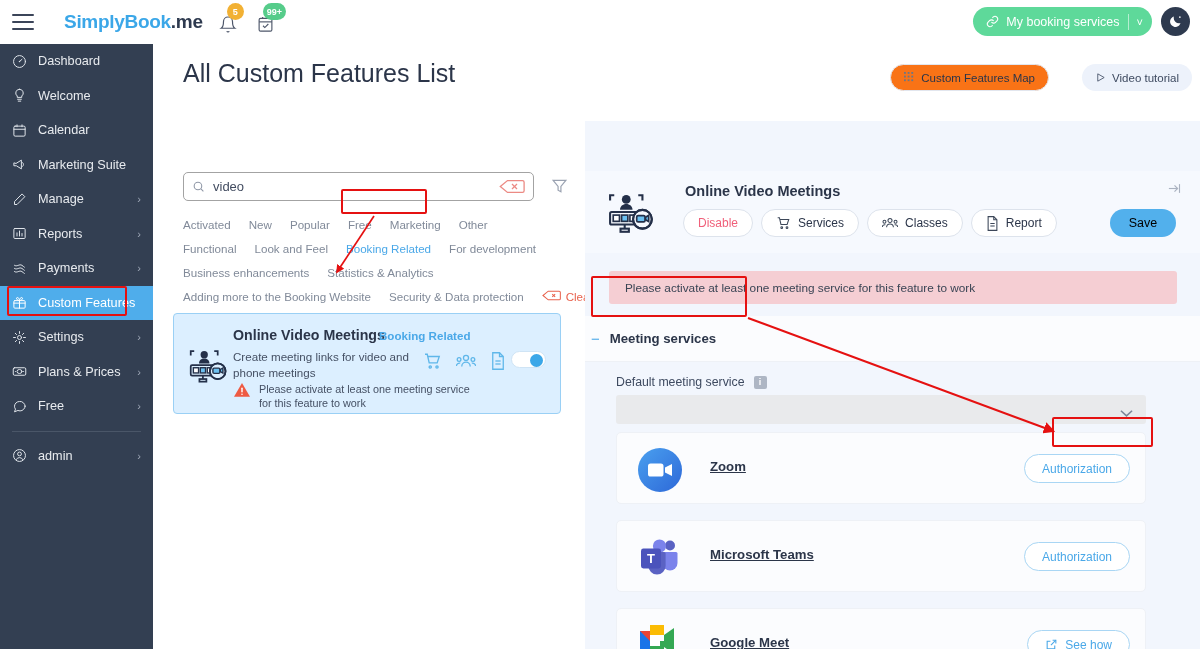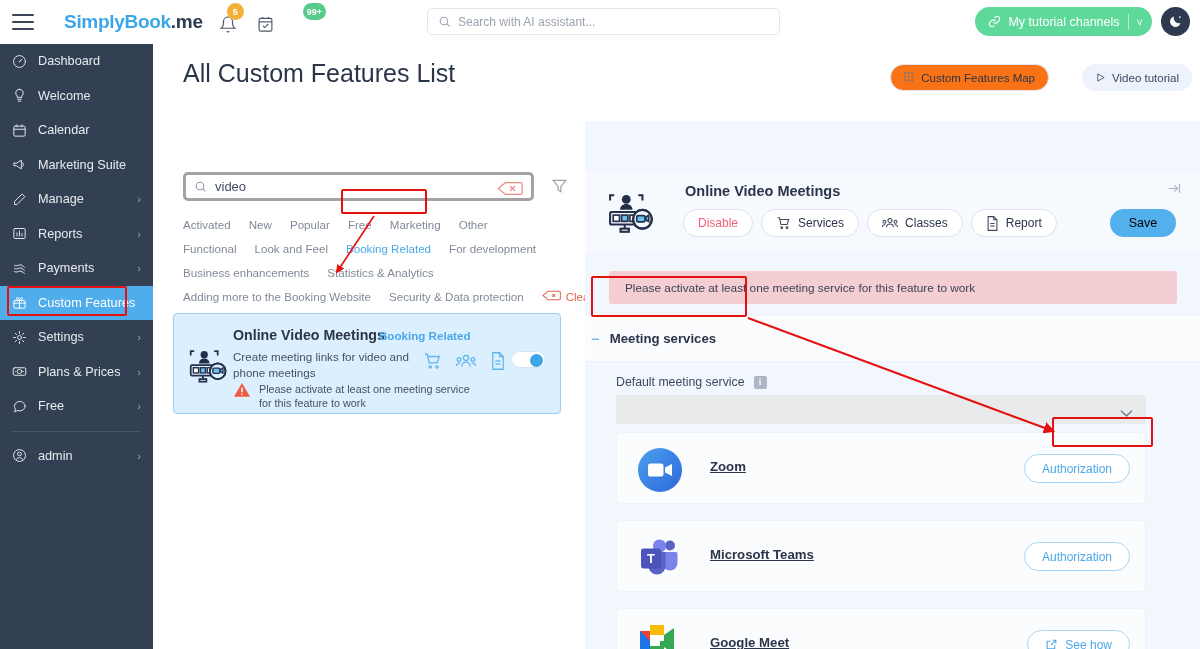--- a/index.html
+++ b/index.html
@@ -28,21 +28,21 @@
   .logo .simply { color: #3ba7e8; }
   .logo .dotme { color: #2e3a4f; }
 
   .bell-wrap, .cal-wrap { position: relative; margin-left: 16px; width: 22px; height: 24px; cursor: pointer; }
   .badge {
     position: absolute; top: -7px; left: 8px; min-width: 17px; height: 17px;
     border-radius: 9px; font-size: 9px; color: #fff; display: flex;
     align-items: center; justify-content: center; padding: 0 4px; font-weight: bold;
   }
   .badge.amber { background: #f2b134; }
-  .badge.green { background: #56cc8a; left: 6px; min-width: 22px; margin-left: 40px; }
+  .badge.green { background: #56cc8a; left: 6px; min-width: 22px; }
 
   .searchbar {
     position: absolute; left: 427px; top: 8px; width: 353px; height: 27px;
     border: 1px solid #e4e7ee; border-radius: 5px; background: #fff;
     display: flex; align-items: center; padding: 0 10px;
   }
   .searchbar .ph { font-size: 12px; color: #9aa2b1; margin-left: 7px; }
 
   .bookch {
     position: absolute; right: 48px; top: 7px; height: 29px;
@@ -88,21 +88,21 @@
   .hdr-btn .gl { margin-right: 6px; display: flex; }
 
   
   .left-panel {
     position: absolute; left: 0; top: 77px; width: 418px; height: 528px;
     background: #fff;
   }
   .searchrow { position: absolute; left: 16px; top: 51px; width: 386px; height: 29px; }
   .searchbox {
     position: absolute; left: 0; top: 0; width: 351px; height: 29px;
-    border: 3px solid #a3a3a3; border-radius: 5px; display: flex;
+    border: 1px solid #a3a3a3; border-radius: 5px; display: flex;
     align-items: center; padding: 0 8px; background: #fff;
   }
   .searchbox .val { font-size: 13px; color: #424c60; margin-left: 8px; }
   .clear-tag {
     position: absolute; right: 8px; top: 6px; width: 26px; height: 15px;
   }
   .funnel { position: absolute; left: 368px; top: 5px; cursor: pointer; }
 
   .chips { position: absolute; left: 16px; top: 91px; width: 400px; }
   .chiprow { display: flex; align-items: center; height: 24px; flex-wrap: nowrap; }
@@ -219,34 +219,27 @@
       <svg width="17" height="18" viewBox="0 0 24 24" fill="none" stroke="#4d5669" stroke-width="1.6" style="margin-top:5px">
         <rect x="3" y="4" width="18" height="18" rx="2"></rect>
           <line x1="3" y1="9" x2="21" y2="9"></line>
         <line x1="8" y1="2" x2="8" y2="5"></line>
           <line x1="16" y1="2" x2="16" y2="5"></line>
         <polyline points="8.5,14.5 11,17 16,12"></polyline>
       </svg>
       <div class="badge green">99+</div>
     </div>
 
-    <div class="searchbar">
-      <svg width="13" height="13" viewBox="0 0 24 24" fill="none" stroke="#9aa2b1" stroke-width="2">
-        <circle cx="11" cy="11" r="7"></circle>
-          <line x1="16.5" y1="16.5" x2="21" y2="21"></line>
-      </svg>
-      <span class="ph">Search with AI assistant...</span>
-    </div>
 
     <div class="bookch">
       <svg width="13" height="13" viewBox="0 0 24 24" fill="none" stroke="#ffffff" stroke-width="2" style="margin-right:7px">
         <path d="M10 13a5 5 0 0 0 7.5.5l3-3a5 5 0 0 0-7-7l-1.7 1.7"></path>
         <path d="M14 11a5 5 0 0 0-7.5-.5l-3 3a5 5 0 0 0 7 7l1.7-1.7"></path>
       </svg>
-      <span>My tutorial channels</span>
+      <span>My booking services</span>
       <span class="sep"></span>
       <span style="font-size:11px">˅</span>
     </div>
 
     <div class="moon">
       <svg width="15" height="15" viewBox="0 0 24 24" fill="#ffffff">
         <path d="M20 14.5A8.5 8.5 0 0 1 9.5 4a8.5 8.5 0 1 0 10.5 10.5z"></path>
         <circle cx="19" cy="5" r="1.3"></circle>
       </svg>
     </div>

